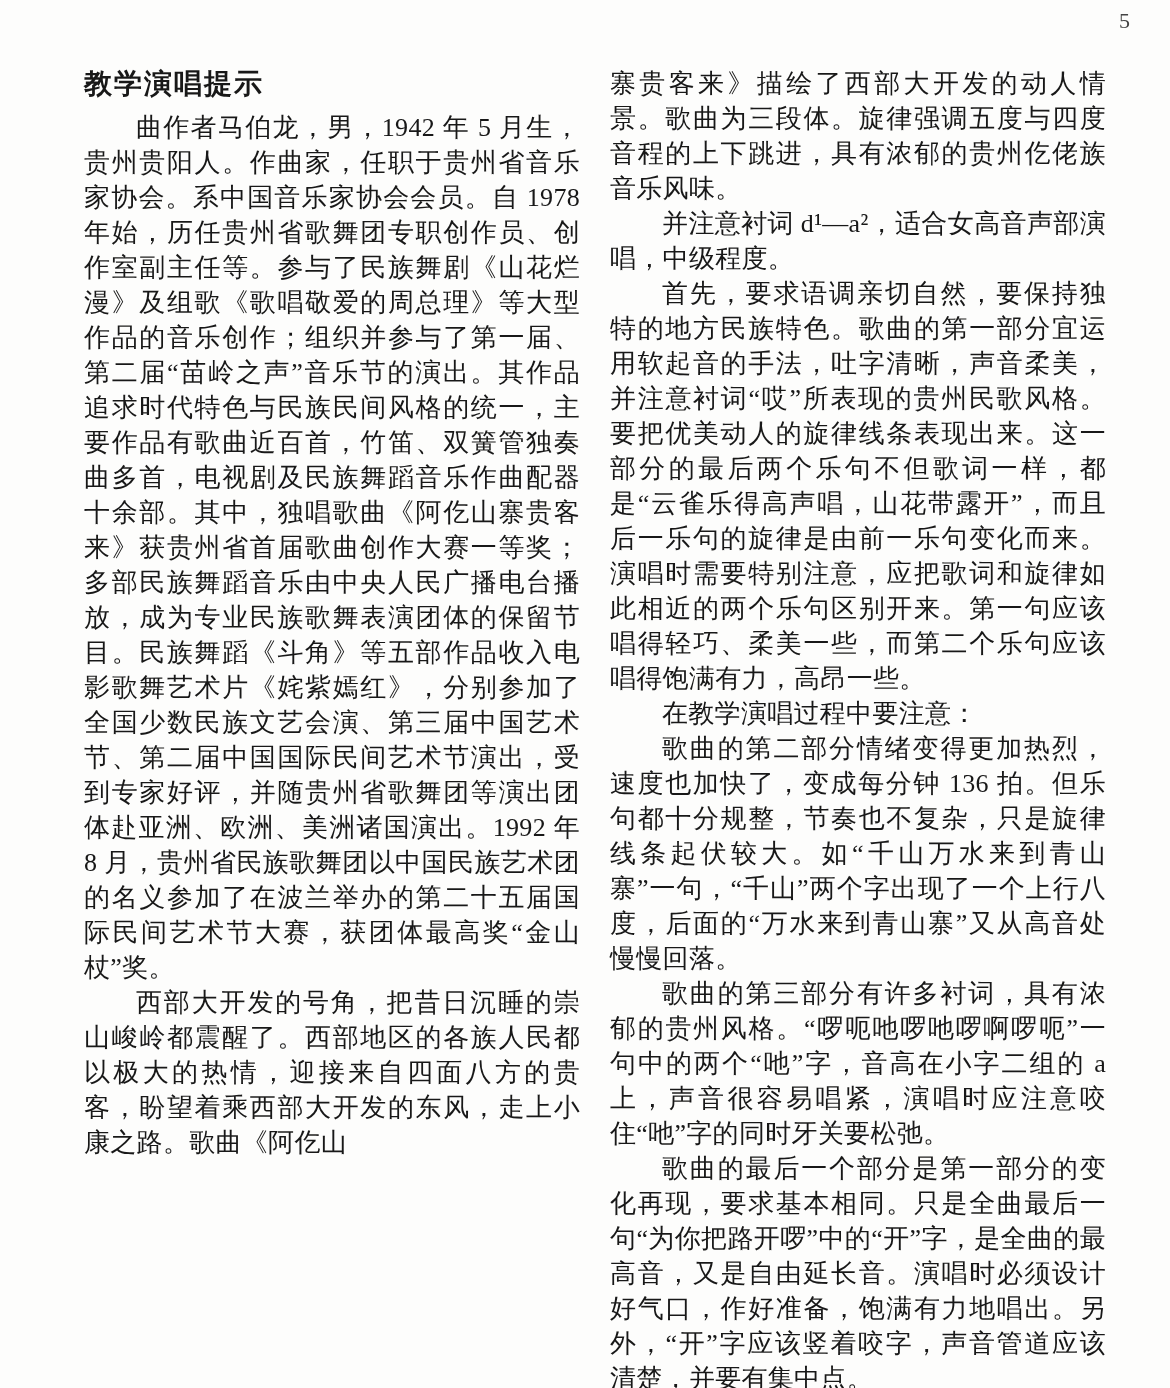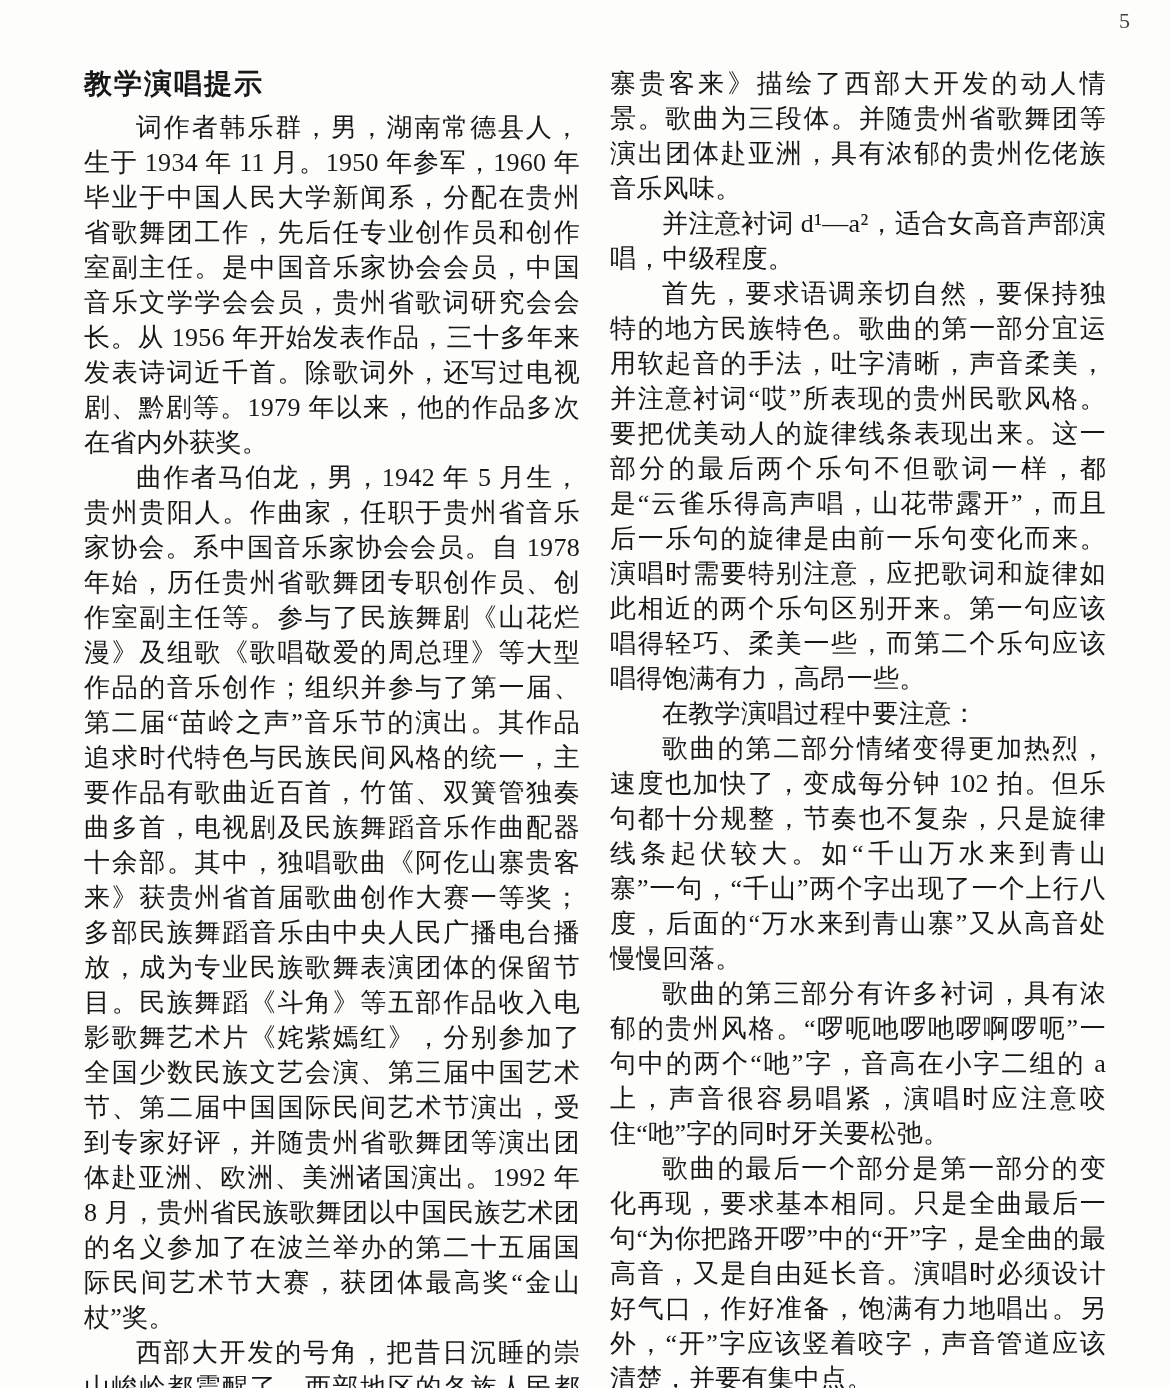--- a/index.html
+++ b/index.html
@@ -62,32 +62,31 @@
 </head>
 <body>
 
 <div class="page">
   <div class="page-number">5</div>
 
   <div class="columns">
     <div class="column">
       <h2 class="heading">教学演唱提示</h2>
       <div id="left-paras">
-          <p class="para indent">词作者韩乐群，男，湖南常德县人，生于 1934 年 11 月。1950 年参军，1960 年毕业于中国人民大学新闻系，分配在贵州省歌舞团工作，先后任专业创作员和创作室副主任。是中国音乐家协会会员，中国音乐文学学会会员，贵州省歌词研究会会长。从 1956 年开始发表作品，三十多年来发表诗词近千首。除歌词外，还写过电视剧、黔剧等。1979 年以来，他的作品多次在省内外获奖。</p>
           <p class="para indent">曲作者马伯龙，男，1942 年 5 月生，贵州贵阳人。作曲家，任职于贵州省音乐家协会。系中国音乐家协会会员。自 1978 年始，历任贵州省歌舞团专职创作员、创作室副主任等。参与了民族舞剧《山花烂漫》及组歌《歌唱敬爱的周总理》等大型作品的音乐创作；组织并参与了第一届、第二届“苗岭之声”音乐节的演出。其作品追求时代特色与民族民间风格的统一，主要作品有歌曲近百首，竹笛、双簧管独奏曲多首，电视剧及民族舞蹈音乐作曲配器十余部。其中，独唱歌曲《阿仡山寨贵客来》获贵州省首届歌曲创作大赛一等奖；多部民族舞蹈音乐由中央人民广播电台播放，成为专业民族歌舞表演团体的保留节目。民族舞蹈《斗角》等五部作品收入电影歌舞艺术片《姹紫嫣红》，分别参加了全国少数民族文艺会演、第三届中国艺术节、第二届中国国际民间艺术节演出，受到专家好评，并随贵州省歌舞团等演出团体赴亚洲、欧洲、美洲诸国演出。1992 年 8 月，贵州省民族歌舞团以中国民族艺术团的名义参加了在波兰举办的第二十五届国际民间艺术节大赛，获团体最高奖“金山杖”奖。</p>
           <p class="para indent">西部大开发的号角，把昔日沉睡的崇山峻岭都震醒了。西部地区的各族人民都以极大的热情，迎接来自四面八方的贵客，盼望着乘西部大开发的东风，走上小康之路。歌曲《阿仡山</p>
         </div>
     </div>
 
     <div class="column">
       <div id="right-paras">
-          <p class="para">寨贵客来》描绘了西部大开发的动人情景。歌曲为三段体。并随贵州省歌舞团等演出团体赴亚洲，具有浓郁的贵州仡佬族音乐风味。</p>
+          <p class="para">寨贵客来》描绘了西部大开发的动人情景。歌曲为三段体。旋律强调五度与四度音程的上下跳进，具有浓郁的贵州仡佬族音乐风味。</p>
           <p class="para indent">并注意衬词 d¹—a²，适合女高音声部演唱，中级程度。</p>
           <p class="para indent">首先，要求语调亲切自然，要保持独特的地方民族特色。歌曲的第一部分宜运用软起音的手法，吐字清晰，声音柔美，并注意衬词“哎”所表现的贵州民歌风格。要把优美动人的旋律线条表现出来。这一部分的最后两个乐句不但歌词一样，都是“云雀乐得高声唱，山花带露开”，而且后一乐句的旋律是由前一乐句变化而来。演唱时需要特别注意，应把歌词和旋律如此相近的两个乐句区别开来。第一句应该唱得轻巧、柔美一些，而第二个乐句应该唱得饱满有力，高昂一些。</p>
           <p class="para indent">在教学演唱过程中要注意：</p>
-          <p class="para indent">歌曲的第二部分情绪变得更加热烈，速度也加快了，变成每分钟 102 拍。但乐句都十分规整，节奏也不复杂，只是旋律线条起伏较大。如“千山万水来到青山寨”一句，“千山”两个字出现了一个上行八度，后面的“万水来到青山寨”又从高音处慢慢回落。</p>
+          <p class="para indent">歌曲的第二部分情绪变得更加热烈，速度也加快了，变成每分钟 136 拍。但乐句都十分规整，节奏也不复杂，只是旋律线条起伏较大。如“千山万水来到青山寨”一句，“千山”两个字出现了一个上行八度，后面的“万水来到青山寨”又从高音处慢慢回落。</p>
           <p class="para indent">歌曲的第三部分有许多衬词，具有浓郁的贵州风格。“啰呃吔啰吔啰啊啰呃”一句中的两个“吔”字，音高在小字二组的 a 上，声音很容易唱紧，演唱时应注意咬住“吔”字的同时牙关要松弛。</p>
           <p class="para indent">歌曲的最后一个部分是第一部分的变化再现，要求基本相同。只是全曲最后一句“为你把路开啰”中的“开”字，是全曲的最高音，又是自由延长音。演唱时必须设计好气口，作好准备，饱满有力地唱出。另外，“开”字应该竖着咬字，声音管道应该清楚，并要有集中点。</p>
         </div>
 
     </div>
   </div>
 </div>
 
 </body></html>

